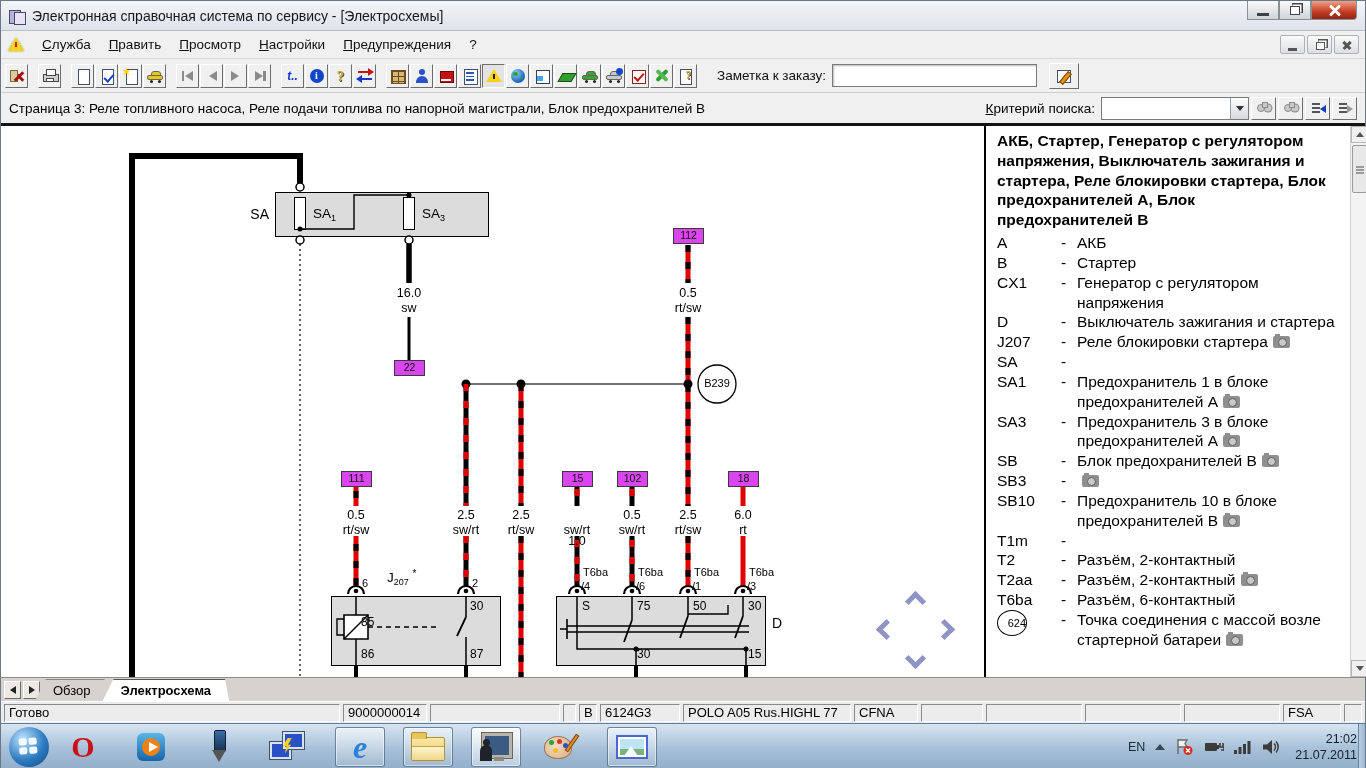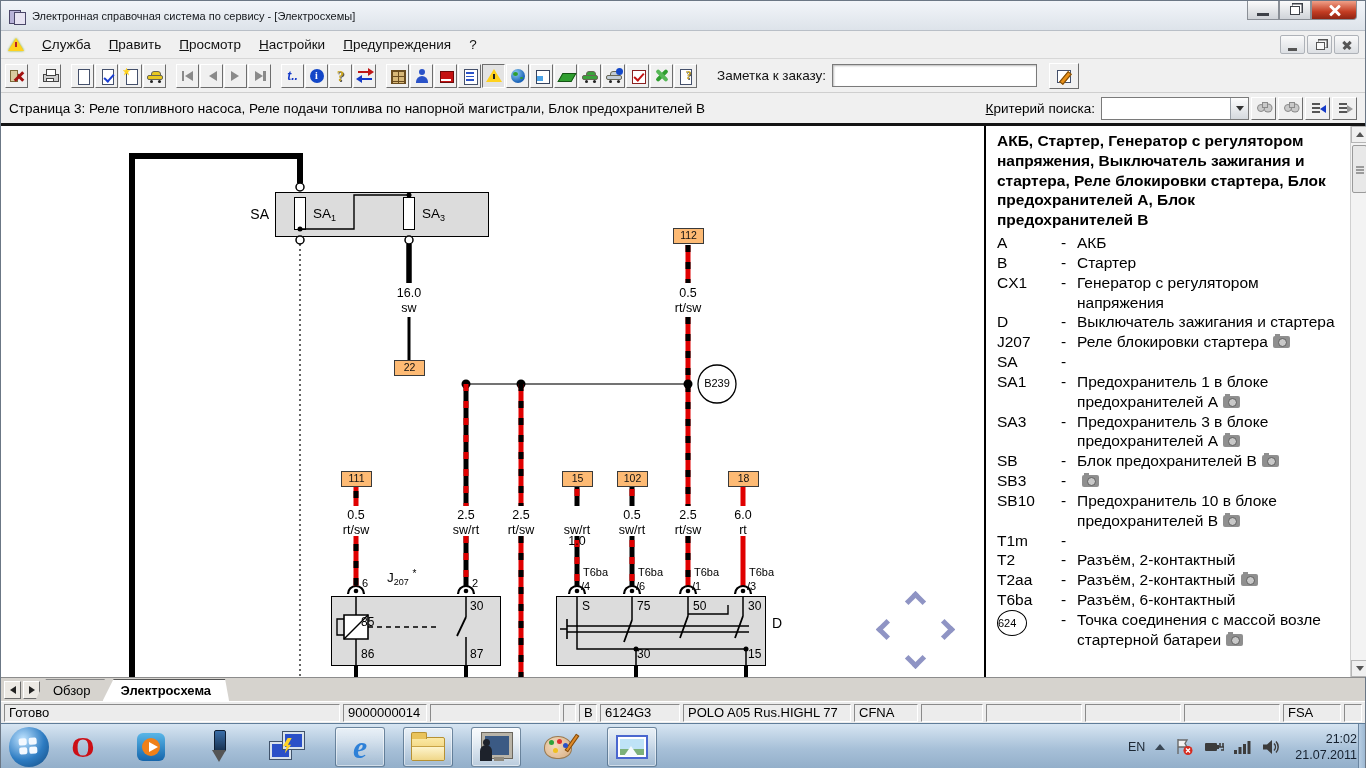--- a/index.html
+++ b/index.html
@@ -5,21 +5,21 @@
   * { box-sizing: border-box; margin: 0; padding: 0; }
   html,body { width:1366px; height:768px; overflow:hidden; }
   body { font-family:"Liberation Sans", sans-serif; background:#fff; }
   .app { position:relative; width:1366px; height:768px; border:1px solid #6b7785; }
 
   
   .titlebar { height:30px; background:linear-gradient(#f2f5f9,#dde3ea); display:flex; align-items:center; padding-left:7px; border-bottom:1px solid #b9bfc7; position:relative; }
   .app-icon { width:18px; height:16px; position:relative; margin-right:6px; }
   .app-icon::before { content:""; position:absolute; left:1px; top:2px; width:10px; height:12px; background:#b8b2d8; border:1px solid #4a4668; }
   .app-icon::after { content:""; position:absolute; left:6px; top:4px; width:10px; height:11px; background:#e7e3f2; border:1px solid #4a4668; }
-  .title-text { font-size:11px; color:#15181c; }
+  .title-text { font-size:14px; color:#15181c; }
   .winbtns { position:absolute; top:0; right:8px; display:flex; }
   .wb { width:32px; height:19px; border:1px solid #8a8f96; border-top:none; background:linear-gradient(#fbfbfb,#cfd3d8); display:flex; align-items:center; justify-content:center; position:relative; }
   .wb-close { width:46px; background:linear-gradient(#f0a088,#c33c22 60%,#8f2413); border-bottom-right-radius:4px; }
   .wb-min::before { content:""; width:12px; height:3px; background:#3d4148; margin-top:8px; }
   .wb-restore::before { content:""; width:8px; height:7px; border:1.5px solid #3d4148; background:#fff; box-shadow:2px -2px 0 -0.5px #fff, 2.5px -2.5px 0 0.5px #3d4148; }
   .x1,.x2 { position:absolute; left:16px; top:8px; width:14px; height:3px; background:#fff; border-radius:1px; }
   .x1 { transform:rotate(45deg);} .x2 { transform:rotate(-45deg);}
 
   
   .menubar { height:28px; background:#f0f0f0; display:flex; align-items:center; padding-left:6px; border-bottom:1px solid #d7d7d7; position:relative; }
@@ -130,39 +130,39 @@
   .ic-binoc::before { content:""; position:absolute; left:1px; top:4px; width:6px; height:6px; border-radius:50%; background:#c9c9c9; border:1px solid #8a8a8a; box-shadow:7px 0 0 -0.5px #c9c9c9, 7px 0 0 0.5px #8a8a8a; }
   .ic-binoc::after { content:""; position:absolute; left:6px; top:2px; width:4px; height:4px; background:#c9c9c9; border:1px solid #8a8a8a; }
   .ic-listarr::before { content:""; position:absolute; left:2px; top:3px; width:8px; height:10px; background:repeating-linear-gradient(#555 0 2px,transparent 2px 4px); }
   .ic-listarr.in::after { content:""; position:absolute; right:0; top:5px; border-right:6px solid #1439c8; border-top:4px solid transparent; border-bottom:4px solid transparent; }
   .ic-listarr.out::after { content:""; position:absolute; right:0; top:5px; border-left:6px solid #9a9a9a; border-top:4px solid transparent; border-bottom:4px solid transparent; }
 
   
   .content { position:relative; width:1366px; height:551px; background:#fff; overflow:hidden; }
   .gbox { position:absolute; background:#dcdcdc; border:1.5px solid #000; }
   .fuse { position:absolute; width:12px; height:33px; background:#fff; border:1.6px solid #000; }
-  .tbox { position:absolute; width:31px; height:16px; background:#fdba74; border:1.4px solid #3a3a3a; font-size:10.5px; text-align:center; line-height:13px; color:#111; z-index:3; }
+  .tbox { position:absolute; width:31px; height:16px; background:#d946ef; border:1.4px solid #3a3a3a; font-size:10.5px; text-align:center; line-height:13px; color:#111; z-index:3; }
   .dlabel { position:absolute; font-size:12.5px; color:#000; text-align:center; z-index:3; white-space:nowrap; }
   .pinlbl { position:absolute; font-size:12px; color:#000; z-index:3; }
   .sub { font-size:9px; vertical-align:-3px; }
   .sup { font-size:10px; vertical-align:5px; }
   svg.wires { position:absolute; left:0; top:0; z-index:2; pointer-events:none; }
   .chev { position:absolute; width:15px; height:15px; border-top:5px solid #8f94c4; border-right:5px solid #8f94c4; z-index:3; }
 
   
   .legend { position:absolute; left:988px; top:0; width:352px; height:551px; padding:5px 6px 0 8px; overflow:hidden; z-index:3; }
   .legend-title { font-size:15.5px; font-weight:bold; line-height:1.28; color:#000; margin-bottom:3px; }
   .lrow { display:flex; font-size:15.5px; line-height:1.28; color:#000; }
   .lterm { width:64px; flex:none; }
   .ldash { width:16px; flex:none; }
   .ldesc { flex:1; }
   .cam { display:inline-block; width:17px; height:12px; background:#8f8f8f; border-radius:2px; position:relative; margin-left:5px; vertical-align:-1px; }
   .cam::before { content:""; position:absolute; left:5px; top:2px; width:7px; height:7px; border-radius:50%; background:#cicncn; background:#c9c9c9; border:1px solid #5f5f5f; }
   .cam::after { content:""; position:absolute; top:-2px; left:2px; width:5px; height:2px; background:#8f8f8f; }
-  .circ624 { display:inline-block; width:30px; height:26px; border:1.6px solid #000; border-radius:50%; font-size:11px; text-align:left; line-height:24px; }
+  .circ624 { display:inline-block; width:30px; height:26px; border:1.6px solid #000; border-radius:50%; font-size:11px; text-align:right; line-height:24px; }
   .divider { position:absolute; left:983px; top:0; width:2px; height:551px; background:#000; z-index:4; }
   
   .vscroll { position:absolute; right:0; top:0; width:17px; height:551px; background:#f3f3f3; border-left:1px solid #d0d0d0; z-index:5; }
   .sb-btn { position:absolute; left:0; width:17px; height:17px; background:#f0f0f0; border:1px solid #b5b5b5; display:flex; align-items:center; justify-content:center; }
   .sb-up { top:0; } .sb-down { bottom:0; }
   .sb-up::before { content:""; border-left:4px solid transparent; border-right:4px solid transparent; border-bottom:5px solid #555; }
   .sb-down::before { content:""; border-left:4px solid transparent; border-right:4px solid transparent; border-top:5px solid #555; }
   .sb-thumb { position:absolute; left:1px; top:19px; width:15px; height:48px; background:#e8e8e8; border:1px solid #9a9a9a; border-radius:2px; }
   .sb-thumb::before { content:""; position:absolute; left:3px; top:20px; width:8px; height:1.5px; background:#9a9a9a; box-shadow:0 3px 0 #9a9a9a,0 6px 0 #9a9a9a; }
 

